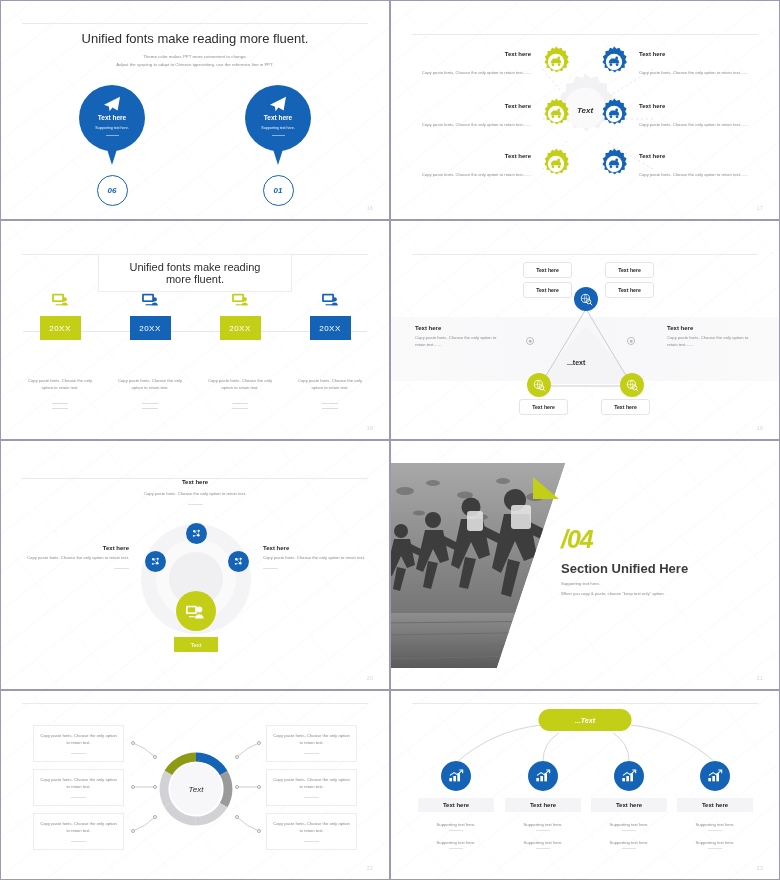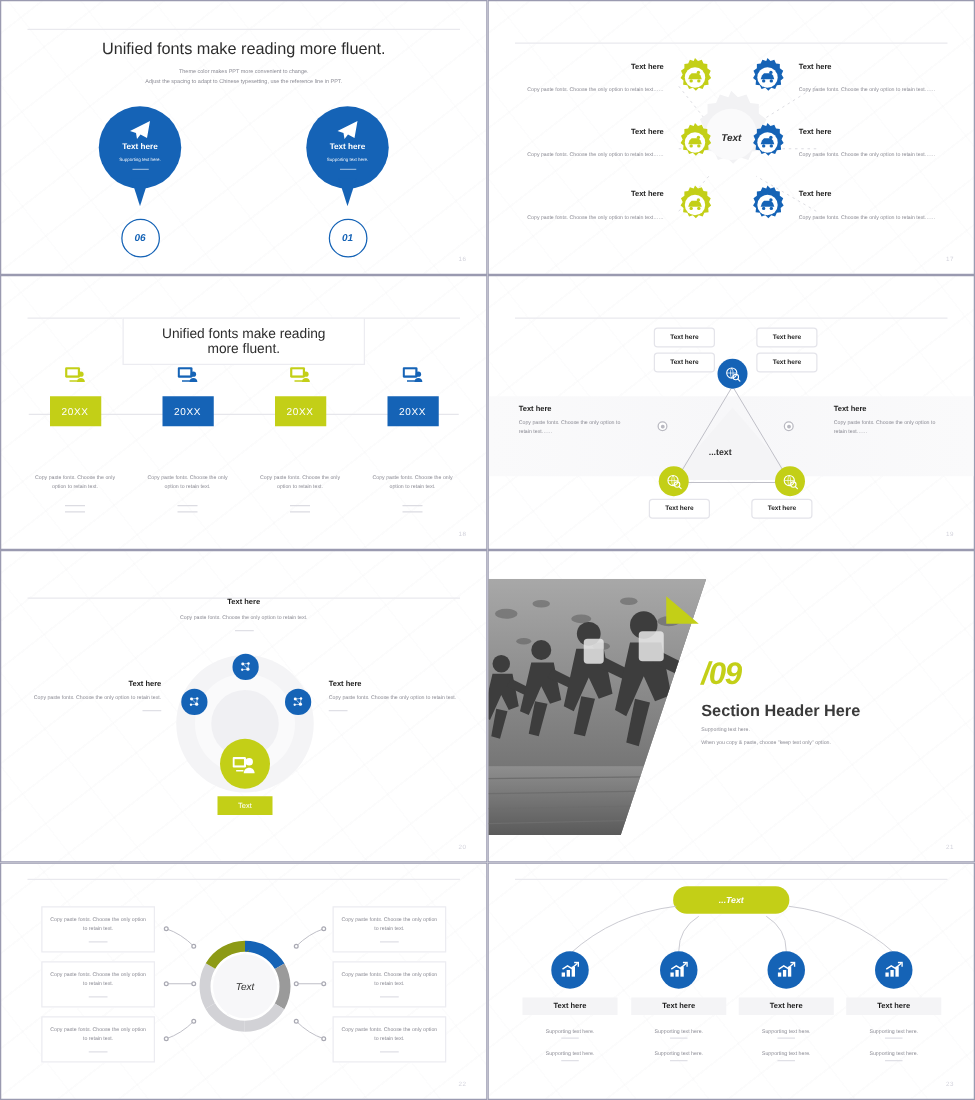--- a/index.html
+++ b/index.html
@@ -624,22 +624,22 @@
             </g>
           </g>
           <g fill="#e8e8e8" opacity=".85">
             <rect x="82" y="48" width="16" height="20" rx="3"></rect>
             <rect x="126" y="42" width="20" height="24" rx="3"></rect>
           </g>
         </svg>
       </div>
       <div class="tri-accent"></div>
 
-      <div class="s6-num">/09</div>
-      <div class="s6-h">Section Header Here</div>
+      <div class="s6-num">/04</div>
+      <div class="s6-h">Section Unified Here</div>
       <div class="s6-s1">Supporting text here.</div>
       <div class="s6-s2">When you copy &amp; paste, choose "keep text only" option.</div>
 
       <div class="pgnum">21</div>
     </div>
   </div>
 
   <div class="slide">
     <div class="wm"></div>
     <div class="inner">

